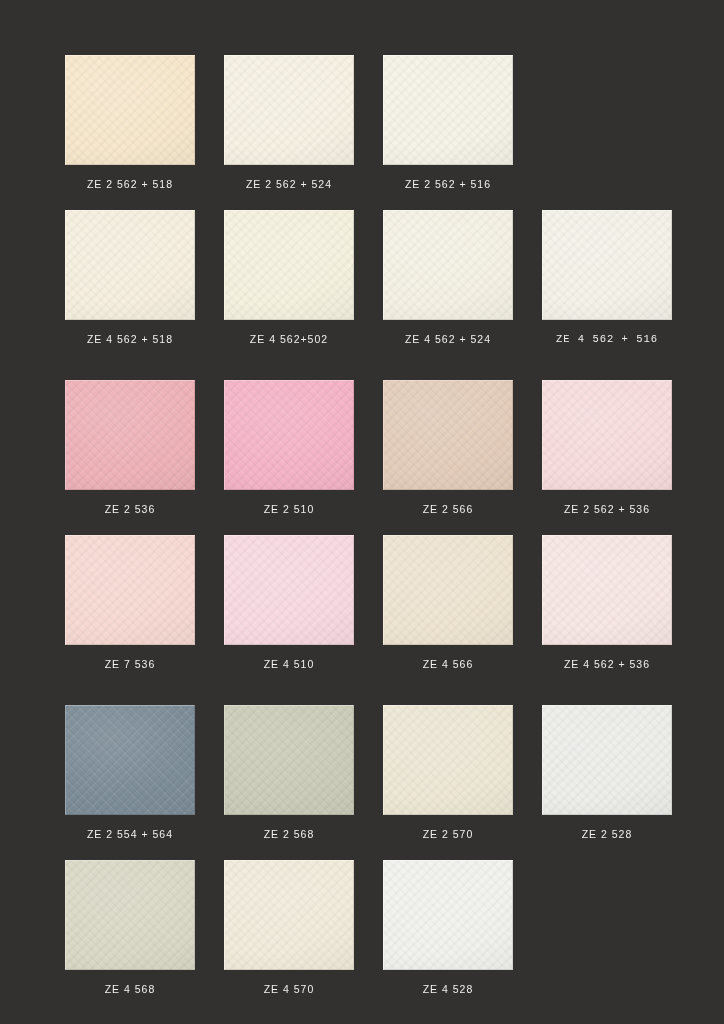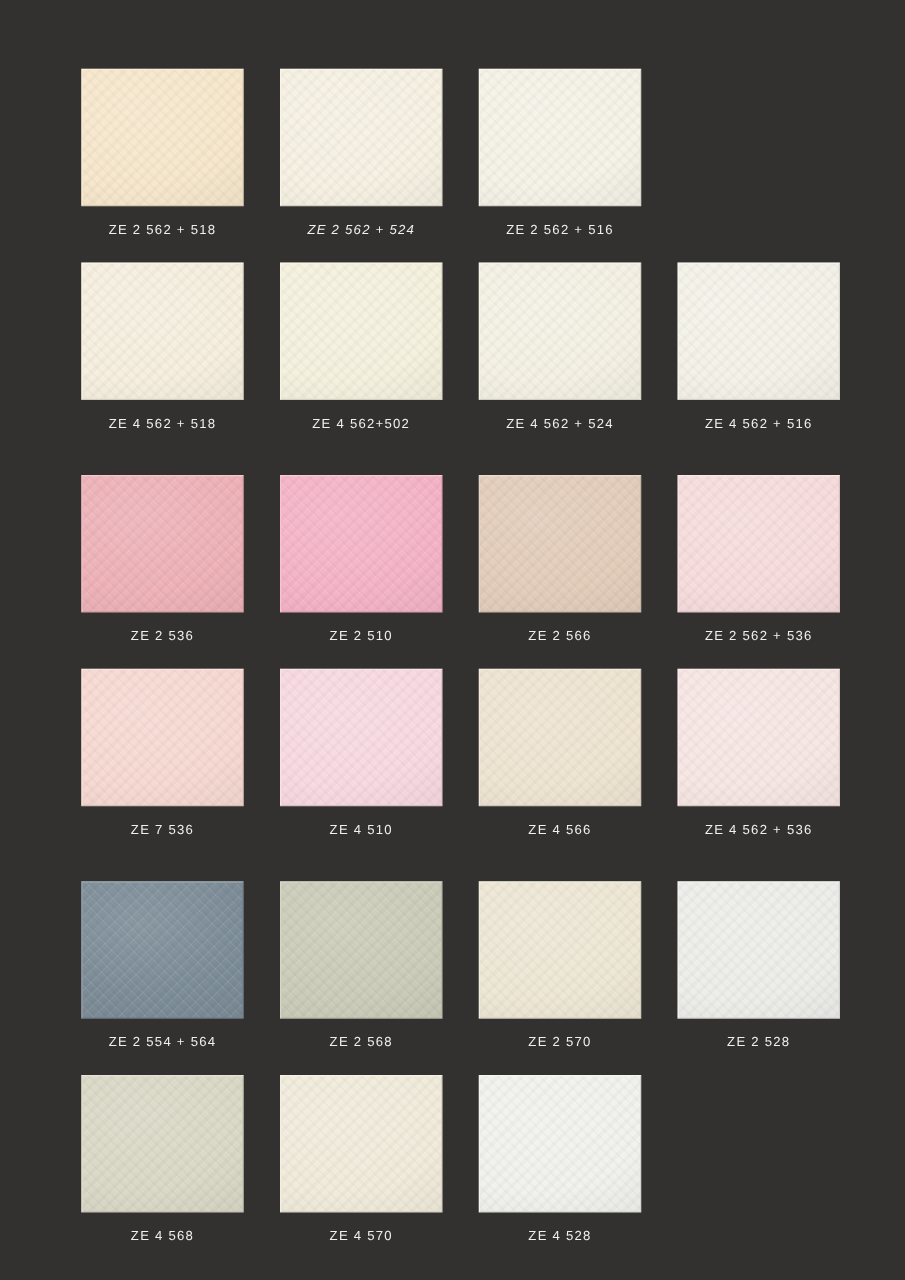--- a/index.html
+++ b/index.html
@@ -112,21 +112,21 @@
   <div class="top-pad"></div>
 
   <div class="group">
     <div class="row">
       <div class="cell">
         <div class="swatch" style="background-color: rgb(247, 231, 204);"></div>
         <div class="label" style="color: rgb(242, 240, 238);">ZE 2  562 + 518</div>
       </div>
       <div class="cell">
         <div class="swatch" style="background-color: rgb(246, 241, 226);"></div>
-        <div class="label" style="color: rgb(242, 240, 238); font-style: italic;">ZE 2  562 + 524</div>
+        <div class="label" style="color: rgb(242, 240, 238);">ZE 2  562 + 524</div>
       </div>
       <div class="cell">
         <div class="swatch" style="background-color: rgb(245, 242, 231);"></div>
         <div class="label" style="color: rgb(242, 240, 238);">ZE 2  562 + 516</div>
       </div>
     </div>
 
     <div class="row-gap-small"></div>
 
     <div class="row">
@@ -137,21 +137,21 @@
       <div class="cell">
         <div class="swatch" style="background-color: rgb(245, 241, 222);"></div>
         <div class="label" style="color: rgb(242, 240, 238);">ZE 4  562+502</div>
       </div>
       <div class="cell">
         <div class="swatch" style="background-color: rgb(244, 241, 228);"></div>
         <div class="label" style="color: rgb(242, 240, 238);">ZE 4  562 + 524</div>
       </div>
       <div class="cell">
         <div class="swatch" style="background-color: rgb(244, 242, 232);"></div>
-        <div class="label" style="color: rgb(242, 240, 238);">ZE 4  562 + 516</div>
+        <div class="label" style="color: rgb(242, 240, 238); font-family: Liberation Mono, monospace;">ZE 4  562 + 516</div>
       </div>
     </div>
   </div>
 
   <div class="row-gap-large"></div>
 
   <div class="group">
     <div class="row">
       <div class="cell">
         <div class="swatch" style="background-color: rgb(238, 178, 184);"></div>

